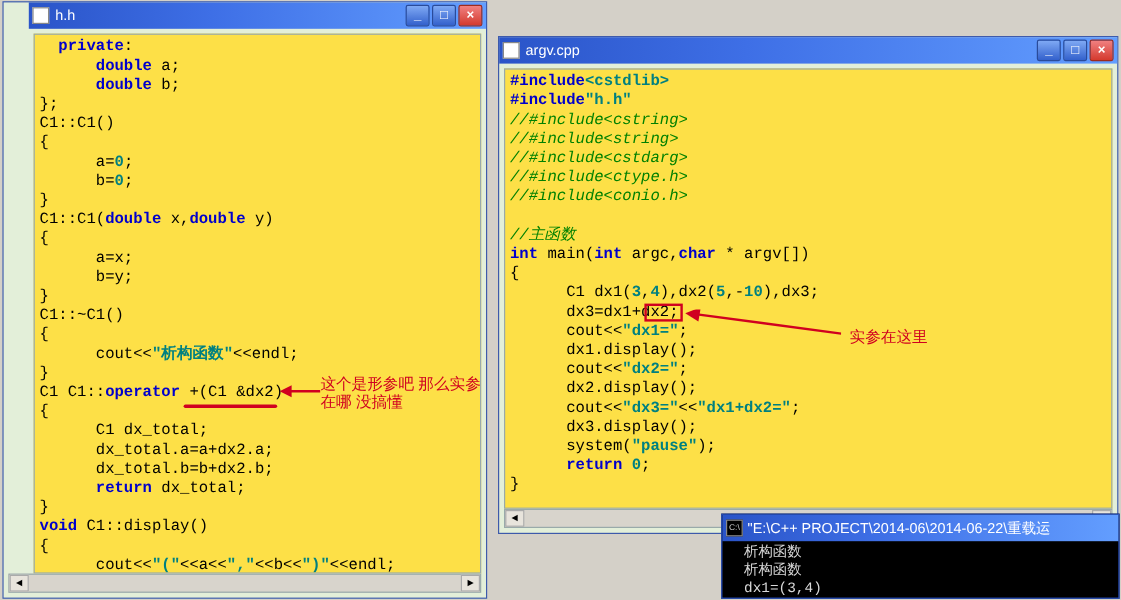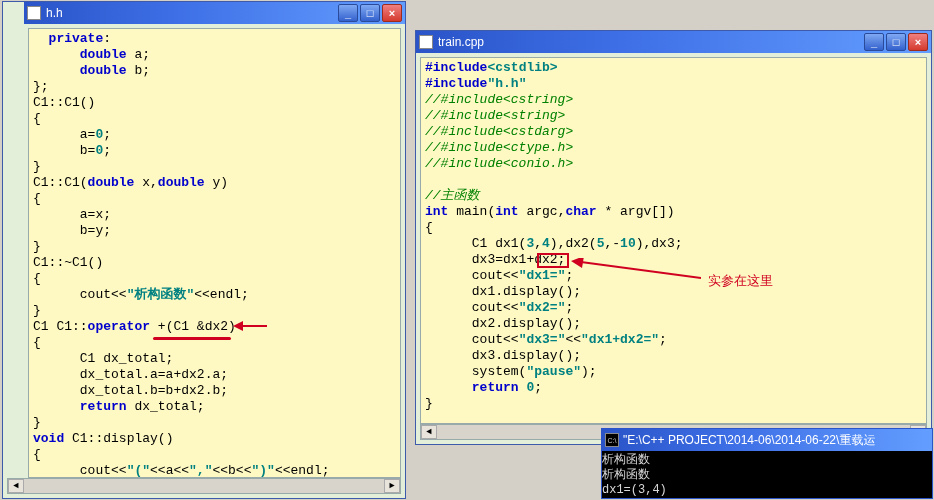--- a/index.html
+++ b/index.html
@@ -7,40 +7,40 @@
 
 .window { position: absolute; border: 1px solid #3e5aab; background: #e3efd9; }
 .titlebar { height: 22px; background: linear-gradient(to right, #2a54c8, #3e6fe6 40%, #639eff); color: white; display: flex; align-items: center; padding: 0 3px; font-size: 12px; font-family: Tahoma, sans-serif; }
 .titlebar .icon-doc { width: 14px; height: 14px; background: white; border: 1px solid #888; margin-right: 5px; display: inline-block; }
 .titlebar .title { flex: 1; }
 .wbtns { display: flex; gap: 2px; }
 .wbtn { width: 20px; height: 18px; display: flex; align-items: center; justify-content: center; font-size: 11px; font-weight: bold; color: white; border-radius: 2px; }
 .wbtn.min, .wbtn.max { background: linear-gradient(to bottom, #7fa9f4, #3361cc); border: 1px solid #2a4b9a; }
 .wbtn.close { background: linear-gradient(to bottom, #f08080, #d43a2e); border: 1px solid #9c2b1f; }
 
-.editor { position: relative; border: 1px solid #9aa; margin: 4px; height: calc(100% - 46px); overflow: hidden; background: #fef9c3; }
+.editor { position: relative; border: 1px solid #9aa; margin: 4px; height: calc(100% - 46px); overflow: hidden; background: #fde047; }
 .code { font-size: 13px; line-height: 16px; white-space: pre; padding: 2px 4px; color: black; }
 
 .kw { color: #0000cc; font-weight: bold; }
 .str { color: #008080; font-weight: bold; }
 .cmt { color: #008000; font-style: italic; }
 
 .hscroll { position: absolute; bottom: 4px; left: 4px; right: 4px; height: 16px; background: #d8d4cc; border: 1px solid #9aa; display: flex; }
 .hscroll .arrow { width: 16px; height: 100%; background: #e8e4dc; border: 1px solid #aaa; display: flex; align-items: center; justify-content: center; font-size: 9px; }
 .hscroll .track { flex: 1; }
 
 .anno { position: absolute; color: #d00020; font-size: 13px; line-height: 15px; font-family: Liberation Sans, sans-serif; }
 .arrow-red { position: absolute; }
 
 .underline { position: absolute; height: 3px; background: #d00020; border-radius: 2px; }
 .box-red { position: absolute; border: 2px solid #d00020; }
 
 .console { position: absolute; border: 1px solid #2a54c8; background: black; color: #d8d8d8; font-family: "NSimSun", "Courier New", monospace; font-size: 12px; }
 .console .titlebar { background: linear-gradient(to right, #2a54c8, #3e6fe6 40%, #639eff); }
-.console .body { padding: 2px 0; line-height: 15px; white-space: pre; }
+.console .body { padding: 2px 18px; line-height: 15px; white-space: pre; }
 </style>
 </head>
 <body>
 
 <div class="window" style="left:2px; top:1px; width:404px; height:498px;padding-left:21px;">
   <div class="titlebar">
     <span class="icon-doc"></span>
     <span class="title">h.h</span>
     <div class="wbtns">
       <div class="wbtn min">_</div>
@@ -50,31 +50,34 @@
   </div>
   <div class="editor">
     <div class="code" id="code-left"><div><span>  </span><span class="kw">private</span><span>:</span></div><div><span>      </span><span class="kw">double</span><span> a;</span></div><div><span>      </span><span class="kw">double</span><span> b;</span></div><div><span>};</span></div><div><span>C1::C1()</span></div><div><span>{</span></div><div><span>      a=</span><span class="str">0</span><span>;</span></div><div><span>      b=</span><span class="str">0</span><span>;</span></div><div><span>}</span></div><div><span>C1::C1(</span><span class="kw">double</span><span> x,</span><span class="kw">double</span><span> y)</span></div><div><span>{</span></div><div><span>      a=x;</span></div><div><span>      b=y;</span></div><div><span>}</span></div><div><span>C1::~C1()</span></div><div><span>{</span></div><div><span>      cout&lt;&lt;</span><span class="str">"析构函数"</span><span>&lt;&lt;endl;</span></div><div><span>}</span></div><div><span>C1 C1::</span><span class="kw">operator</span><span> +(C1 &amp;dx2)</span></div><div><span>{</span></div><div><span>      C1 dx_total;</span></div><div><span>      dx_total.a=a+dx2.a;</span></div><div><span>      dx_total.b=b+dx2.b;</span></div><div><span>      </span><span class="kw">return</span><span> dx_total;</span></div><div><span>}</span></div><div><span class="kw">void</span><span> C1::display()</span></div><div><span>{</span></div><div><span>      cout&lt;&lt;</span><span class="str">"("</span><span>&lt;&lt;a&lt;&lt;</span><span class="str">","</span><span>&lt;&lt;b&lt;&lt;</span><span class="str">")"</span><span>&lt;&lt;endl;</span></div></div>
   </div>
   <div class="hscroll">
     <div class="arrow">◄</div>
     <div class="track"></div>
     <div class="arrow">►</div>
   </div>
 
+  <div class="anno" style="left:264px; top:310px;">这个是形参吧
+那么实参在哪
+没搞懂</div>
   <svg class="arrow-red" style="left:230px; top:317px;" width="34" height="14">
     <line x1="34" y1="7" x2="6" y2="7" stroke="#d00020" stroke-width="2"></line>
     <polygon points="0,7 10,2 10,12" fill="#d00020"></polygon>
   </svg>
   <div class="underline" style="left:150px; top:335px; width:78px;"></div>
 </div>
 
 <div class="window" style="left:415px; top:30px; width:517px; height:415px;">
   <div class="titlebar">
     <span class="icon-doc"></span>
-    <span class="title">train.cpp</span>
+    <span class="title">argv.cpp</span>
     <div class="wbtns">
       <div class="wbtn min">_</div>
       <div class="wbtn max">□</div>
       <div class="wbtn close">×</div>
     </div>
   </div>
   <div class="editor">
     <div class="code" id="code-right"><div><span class="kw">#include</span><span class="str">&lt;cstdlib&gt;</span></div><div><span class="kw">#include</span><span class="str">"h.h"</span></div><div><span class="cmt">//#include&lt;cstring&gt;</span></div><div><span class="cmt">//#include&lt;string&gt;</span></div><div><span class="cmt">//#include&lt;cstdarg&gt;</span></div><div><span class="cmt">//#include&lt;ctype.h&gt;</span></div><div><span class="cmt">//#include&lt;conio.h&gt;</span></div><div>&nbsp;</div><div><span class="cmt">//主函数</span></div><div><span class="kw">int</span><span> main(</span><span class="kw">int</span><span> argc,</span><span class="kw">char</span><span> * argv[])</span></div><div><span>{</span></div><div><span>      C1 dx1(</span><span class="str">3</span><span>,</span><span class="str">4</span><span>),dx2(</span><span class="str">5</span><span>,-</span><span class="str">10</span><span>),dx3;</span></div><div><span>      dx3=dx1+dx2;</span></div><div><span>      cout&lt;&lt;</span><span class="str">"dx1="</span><span>;</span></div><div><span>      dx1.display();</span></div><div><span>      cout&lt;&lt;</span><span class="str">"dx2="</span><span>;</span></div><div><span>      dx2.display();</span></div><div><span>      cout&lt;&lt;</span><span class="str">"dx3="</span><span>&lt;&lt;</span><span class="str">"dx1+dx2="</span><span>;</span></div><div><span>      dx3.display();</span></div><div><span>      system(</span><span class="str">"pause"</span><span>);</span></div><div><span>      </span><span class="kw">return</span><span> </span><span class="str">0</span><span>;</span></div><div><span>}</span></div></div>
   </div>
   <div class="hscroll">

